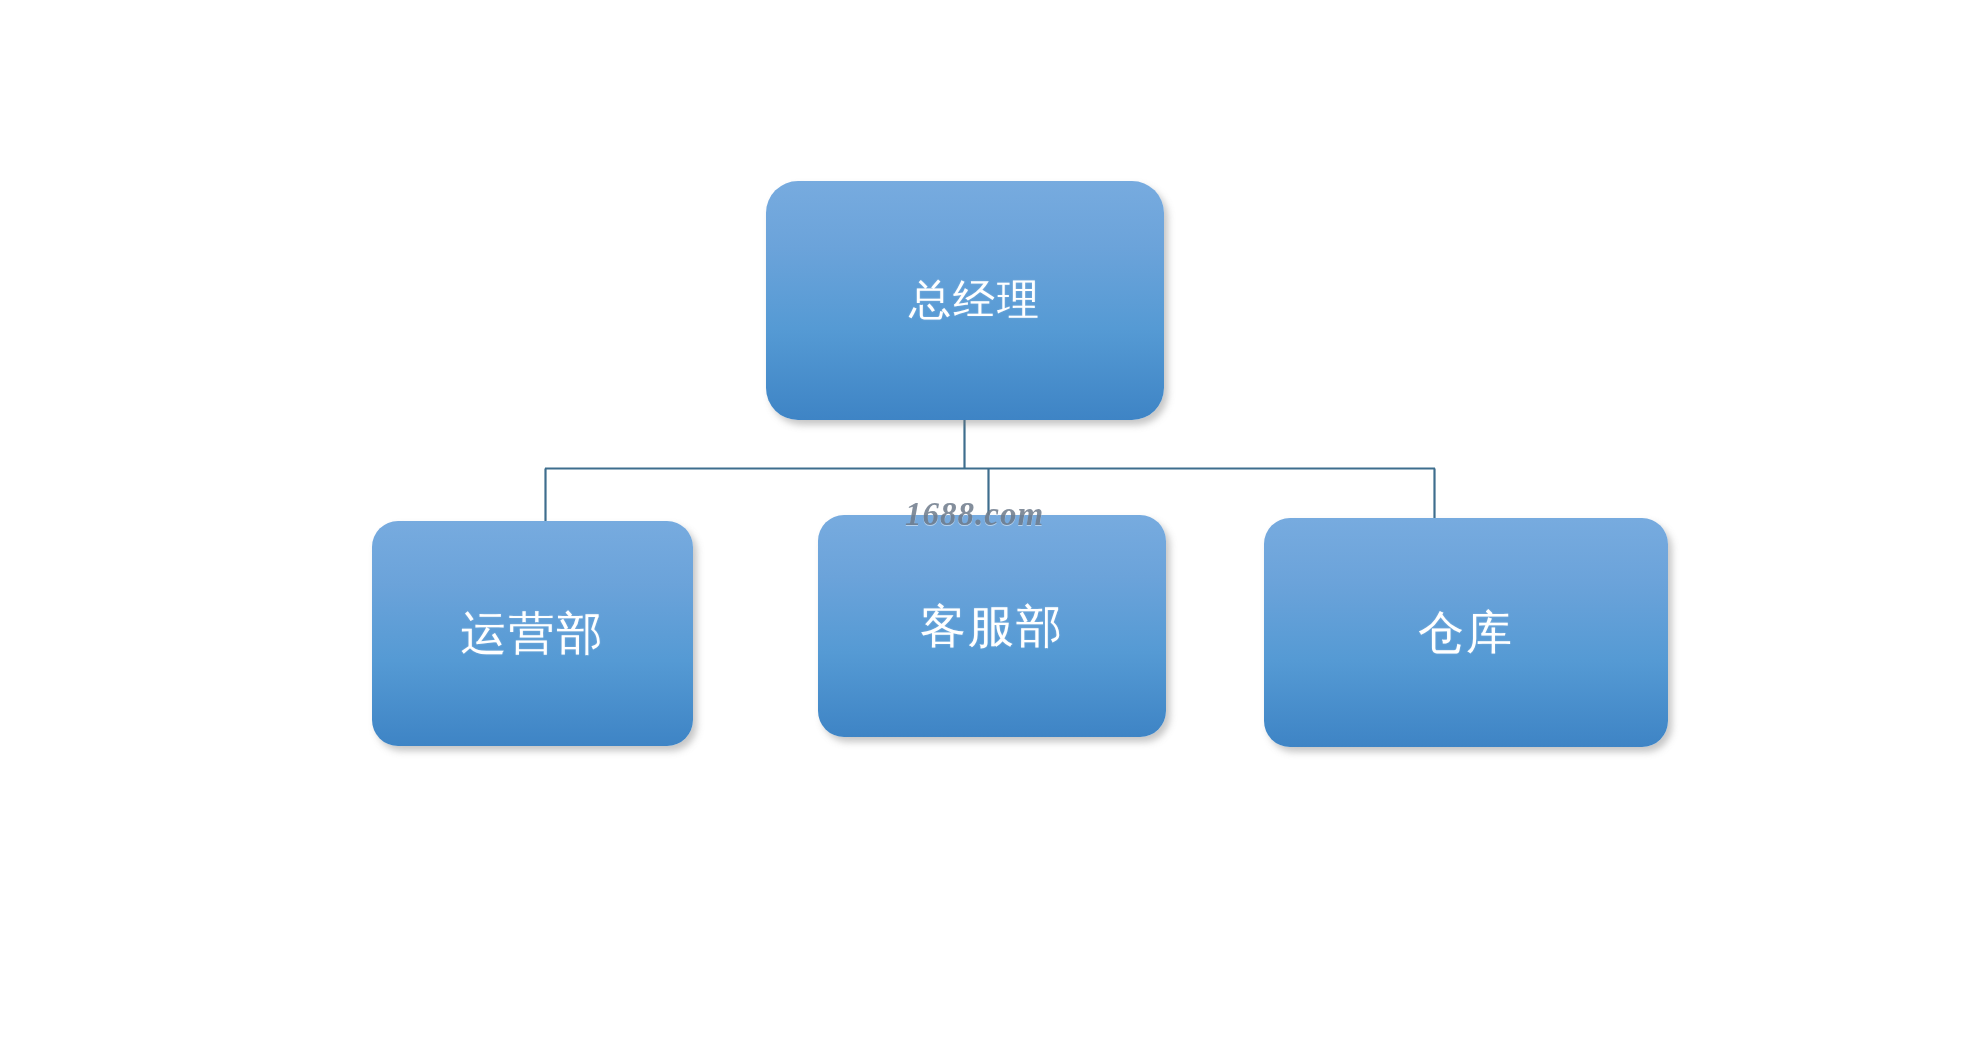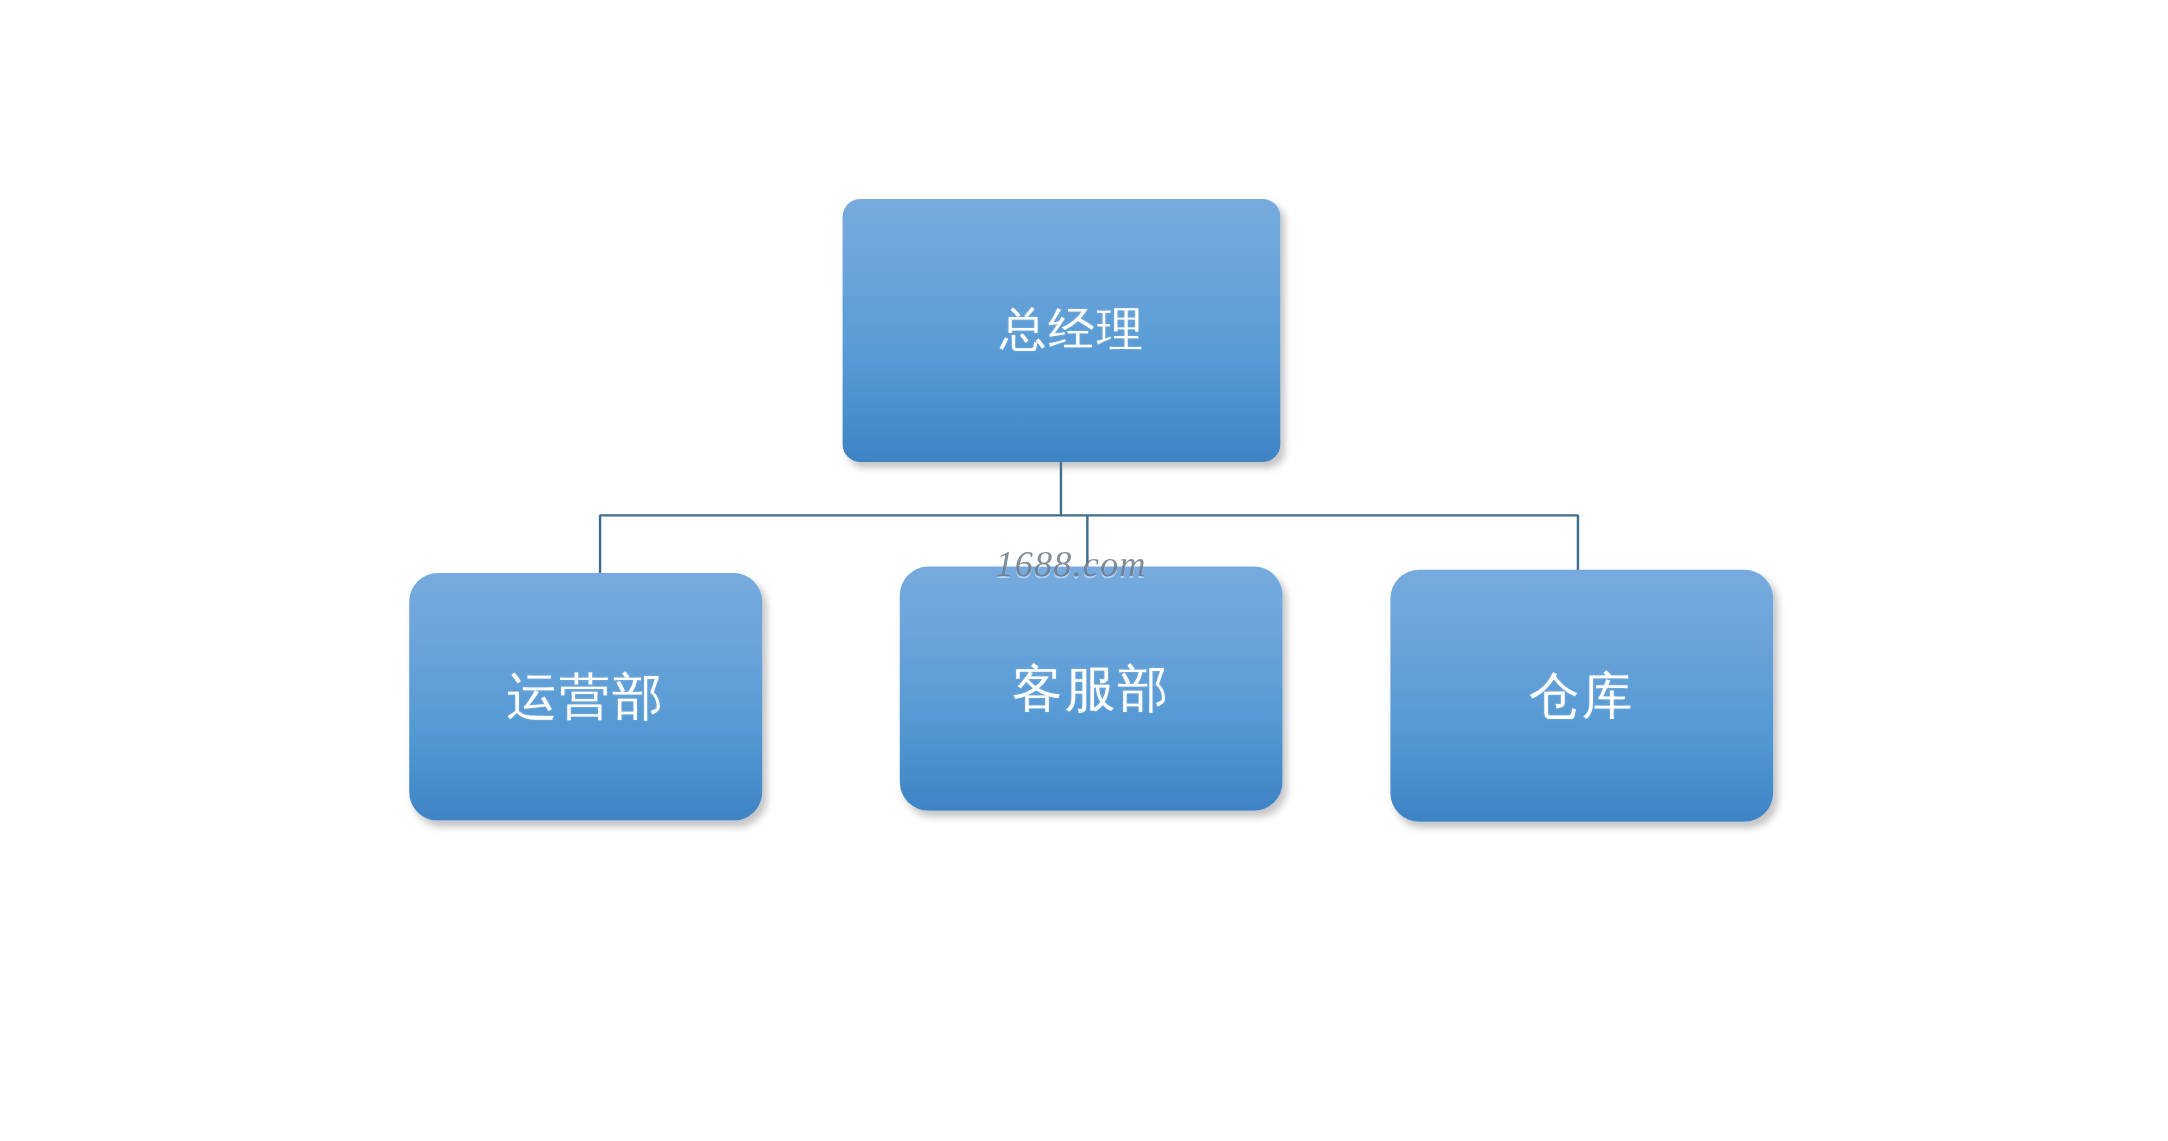--- a/index.html
+++ b/index.html
@@ -59,60 +59,61 @@
     white-space: nowrap;
     text-shadow: 0 0 2px rgba(255,255,255,0.30);
   }
 
   
   #node-root {
     left: 766px;
     top: 181px;
     width: 398px;
     height: 239px;
-    border-radius: 16px;
+    border-radius: 32px;
     padding-left: 20px;
   }
   #node-root .node-label { font-size: 42px; }
 
   
   #node-child-0 {
     left: 372px;
     top: 521px;
     width: 321px;
     height: 225px;
   }
   #node-child-1 {
     left: 818px;
     top: 515px;
     width: 348px;
     height: 222px;
   }
   #node-child-2 {
     left: 1264px;
     top: 518px;
-    width: 348px;
+    width: 404px;
     height: 229px;
   }
   .node-child .node-label { font-size: 46px; }
 
   
   #watermark {
     position: absolute;
     z-index: 4;
     left: 905px;
     top: 496px;
     font-family: "Liberation Serif", "DejaVu Serif", serif;
     font-style: italic;
     font-size: 33px;
     letter-spacing: 1px;
     color: #6F7C8C;
     opacity: 0.86;
     white-space: nowrap;
     text-shadow: 0 1px 0 rgba(255,255,255,0.55);
+    font-weight: bold;
   }
 </style>
 </head>
 <body>
 
 <div id="canvas">
 
   <svg id="connectors" viewBox="0 0 1971 1037" width="1971" height="1037" xmlns="http://www.w3.org/2000/svg">
     <g stroke="#3E6E8E" stroke-width="2.2" fill="none" shape-rendering="geometricPrecision">
 

